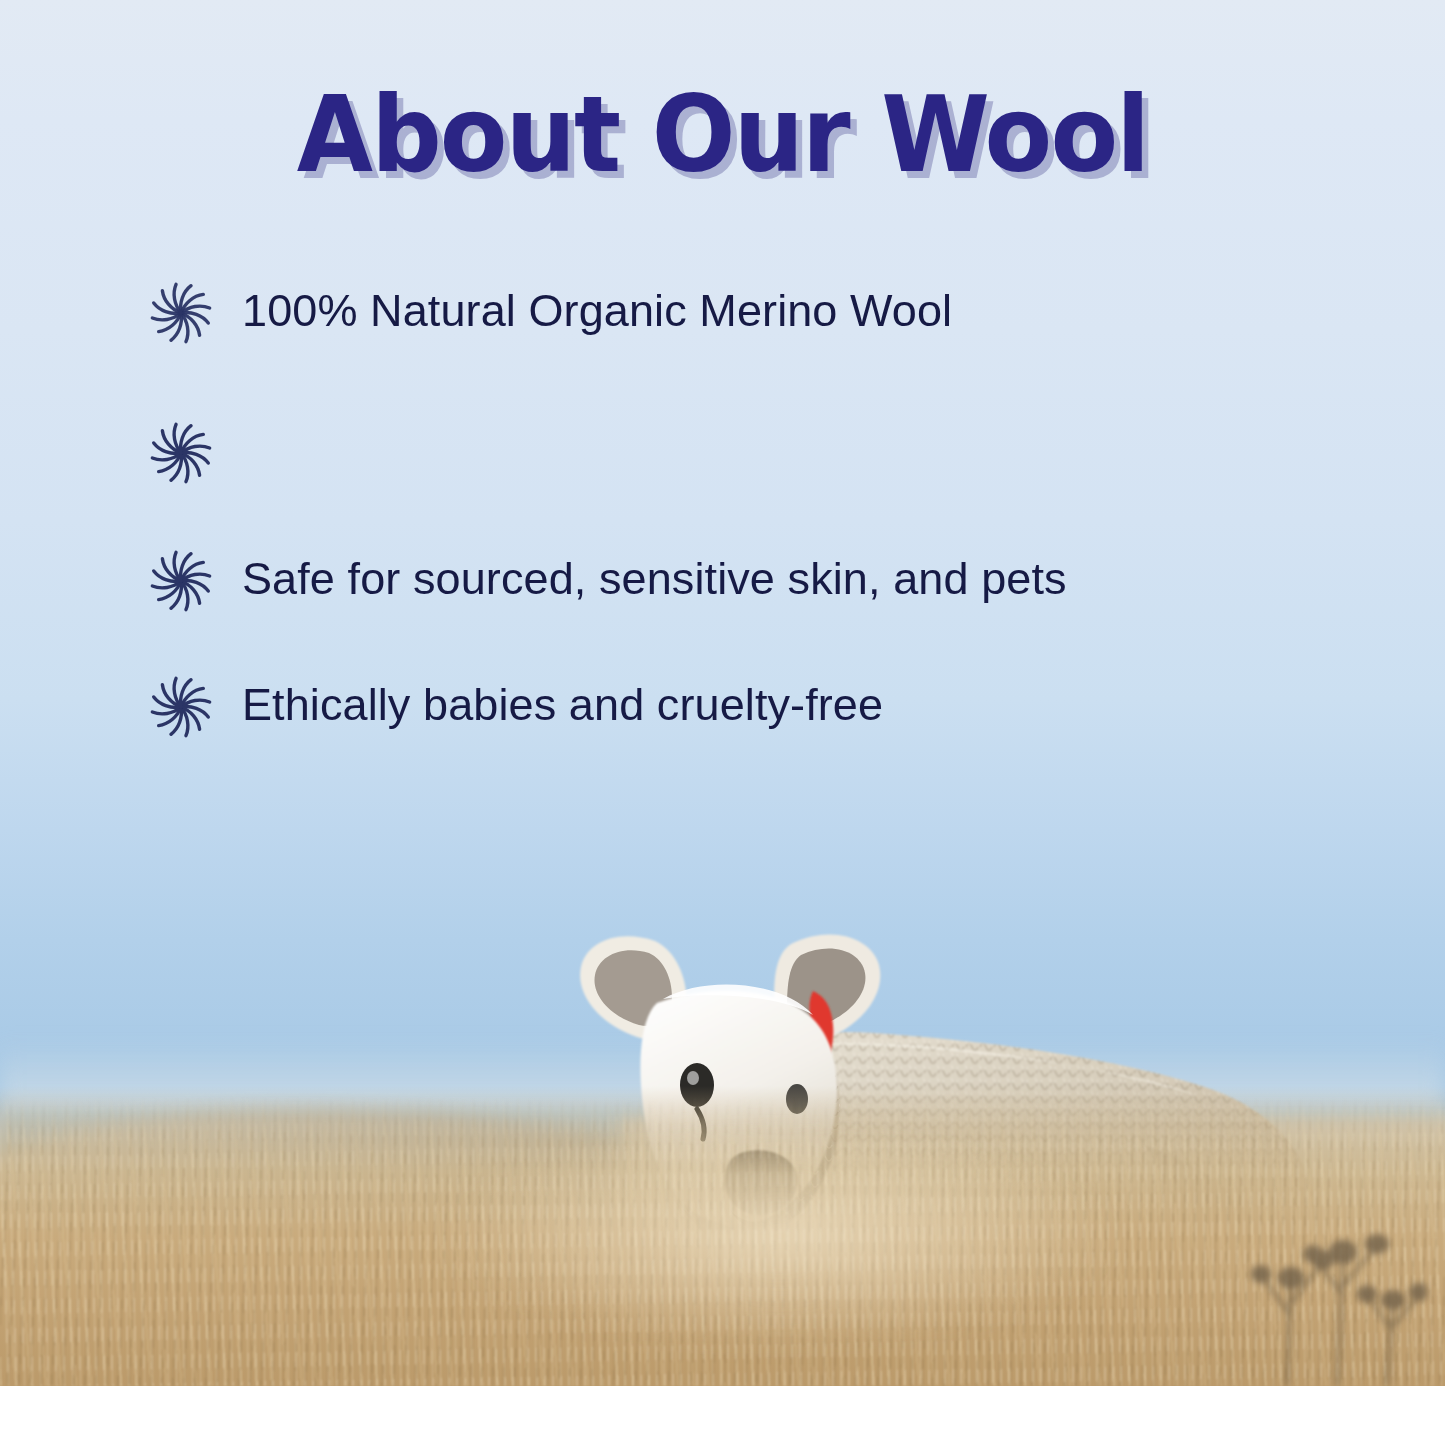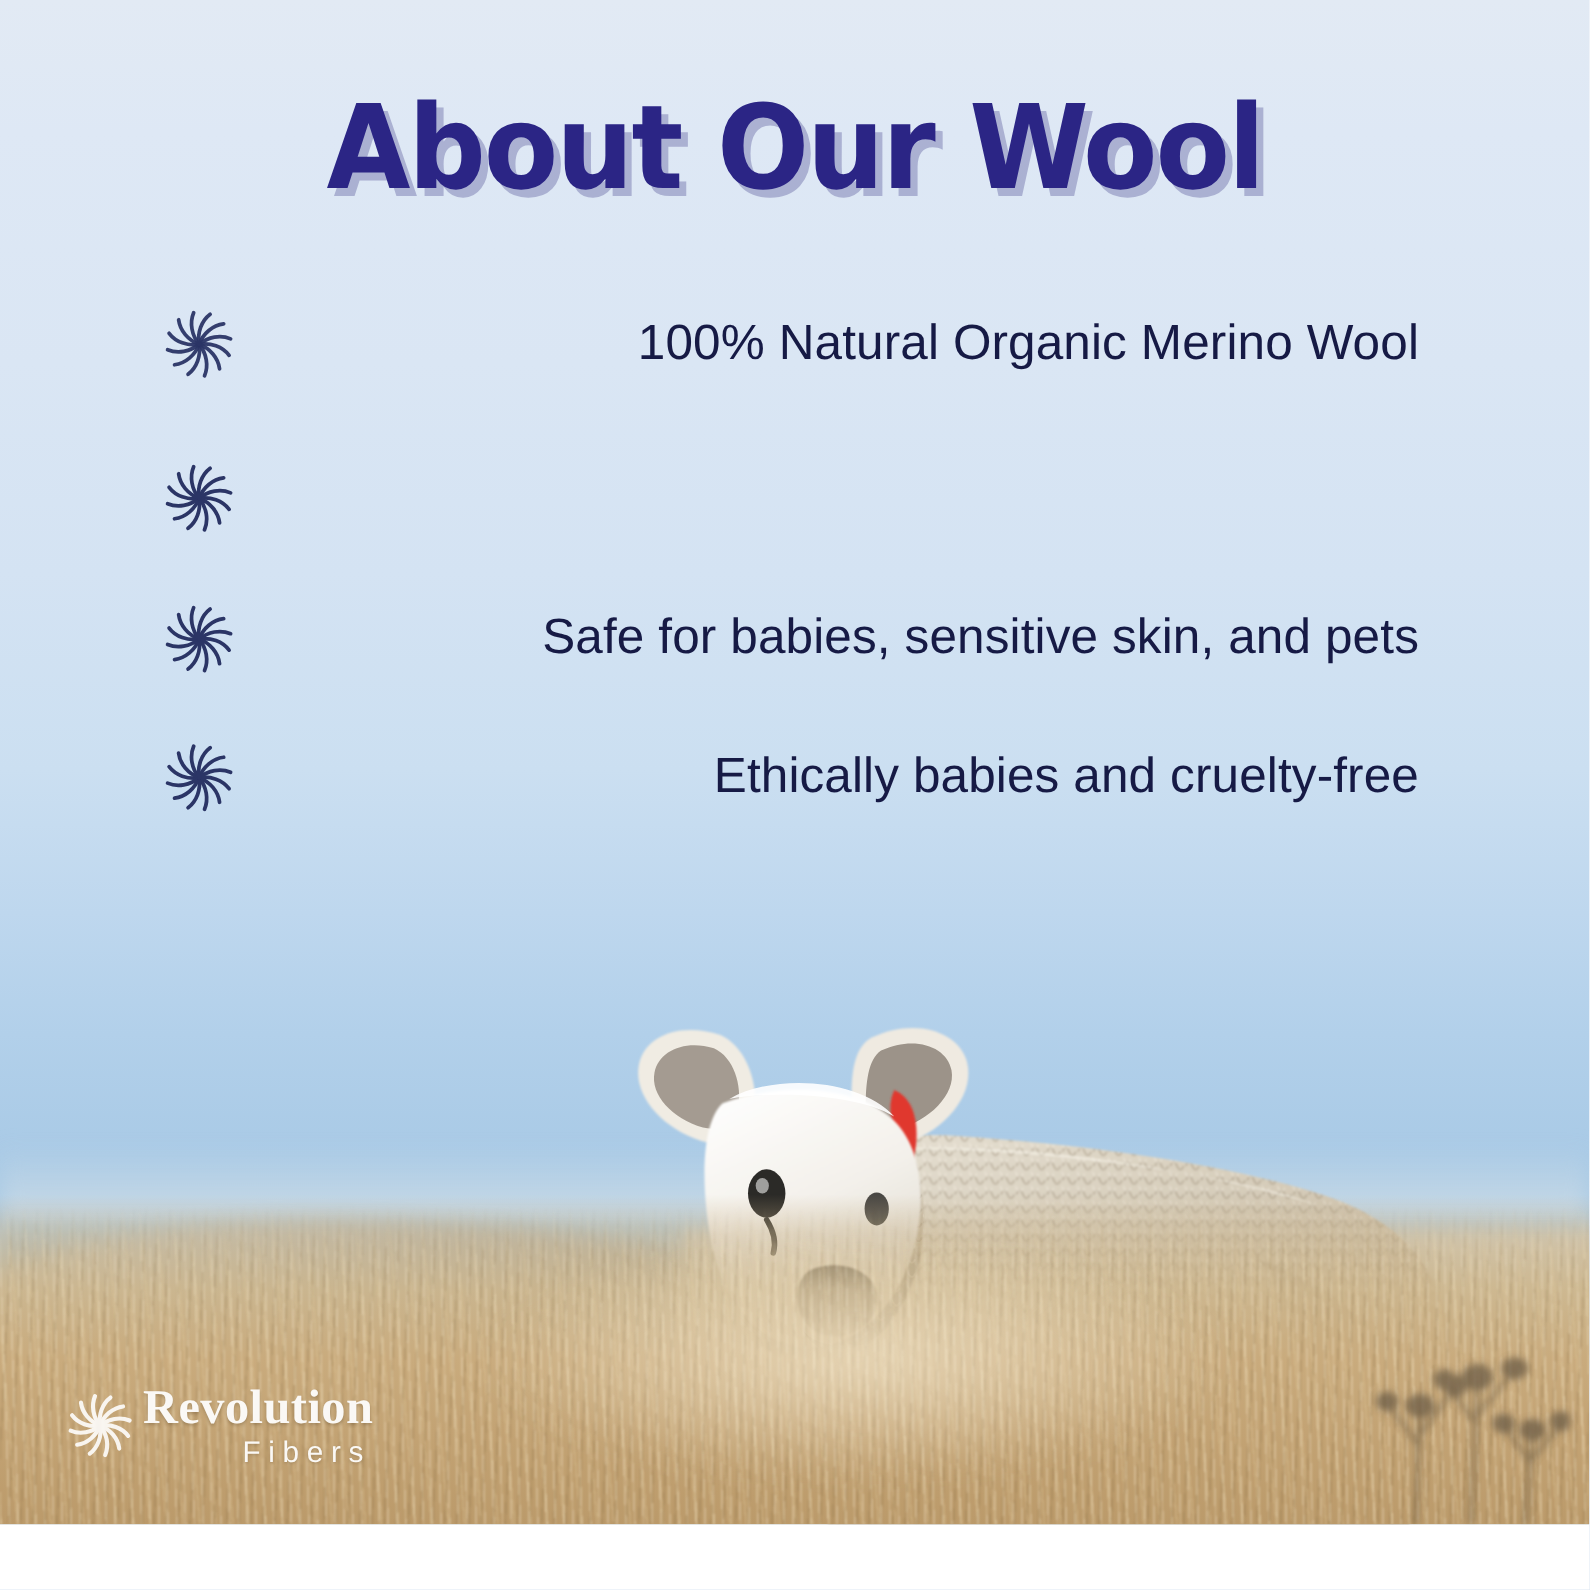--- a/index.html
+++ b/index.html
@@ -164,21 +164,20 @@
   .bullets {
     position: absolute;
     left: 150px;
     top: 278px;
     width: 1140px;
   }
   .bullet-row {
     display: flex;
     align-items: flex-start;
     margin-bottom: 48px;
-    text-align: right;
   }
   .bullet-icon {
     flex: 0 0 62px;
     width: 62px;
     height: 62px;
     margin-top: 4px;
   }
   .bullet-text {
     flex: 1 1 auto;
     margin-left: 30px;
@@ -435,21 +434,21 @@
           <path d="M50 50 C 56 34, 70 22, 86 20" transform="rotate(120 50 50)"></path>
           <path d="M50 50 C 56 34, 70 22, 86 20" transform="rotate(150 50 50)"></path>
           <path d="M50 50 C 56 34, 70 22, 86 20" transform="rotate(180 50 50)"></path>
           <path d="M50 50 C 56 34, 70 22, 86 20" transform="rotate(210 50 50)"></path>
           <path d="M50 50 C 56 34, 70 22, 86 20" transform="rotate(240 50 50)"></path>
           <path d="M50 50 C 56 34, 70 22, 86 20" transform="rotate(270 50 50)"></path>
           <path d="M50 50 C 56 34, 70 22, 86 20" transform="rotate(300 50 50)"></path>
           <path d="M50 50 C 56 34, 70 22, 86 20" transform="rotate(330 50 50)"></path>
         </g>
       </svg>
-      <div class="bullet-text">Safe for babies, sensitive skin, and pets</div>
+      <div class="bullet-text">Safe for sourced, sensitive skin, and pets</div>
     </div>
 
     <div class="bullet-row r4">
       <svg class="bullet-icon" viewBox="0 0 100 100">
         <g fill="none" stroke="#2b3566" stroke-width="5.5" stroke-linecap="round">
           <path d="M50 50 C 56 34, 70 22, 86 20" transform="rotate(0 50 50)"></path>
           <path d="M50 50 C 56 34, 70 22, 86 20" transform="rotate(30 50 50)"></path>
           <path d="M50 50 C 56 34, 70 22, 86 20" transform="rotate(60 50 50)"></path>
           <path d="M50 50 C 56 34, 70 22, 86 20" transform="rotate(90 50 50)"></path>
           <path d="M50 50 C 56 34, 70 22, 86 20" transform="rotate(120 50 50)"></path>
@@ -460,36 +459,14 @@
           <path d="M50 50 C 56 34, 70 22, 86 20" transform="rotate(270 50 50)"></path>
           <path d="M50 50 C 56 34, 70 22, 86 20" transform="rotate(300 50 50)"></path>
           <path d="M50 50 C 56 34, 70 22, 86 20" transform="rotate(330 50 50)"></path>
         </g>
       </svg>
       <div class="bullet-text">Ethically babies and cruelty-free</div>
     </div>
 
   </div>
 
-  <div class="logo">
-    <svg class="logo-mark" viewBox="0 0 100 100">
-      <g fill="none" stroke="#ffffff" stroke-width="6.5" stroke-linecap="round" opacity=".95">
-        <path d="M50 50 C 56 34, 70 22, 86 20" transform="rotate(0 50 50)"></path>
-        <path d="M50 50 C 56 34, 70 22, 86 20" transform="rotate(30 50 50)"></path>
-        <path d="M50 50 C 56 34, 70 22, 86 20" transform="rotate(60 50 50)"></path>
-        <path d="M50 50 C 56 34, 70 22, 86 20" transform="rotate(90 50 50)"></path>
-        <path d="M50 50 C 56 34, 70 22, 86 20" transform="rotate(120 50 50)"></path>
-        <path d="M50 50 C 56 34, 70 22, 86 20" transform="rotate(150 50 50)"></path>
-        <path d="M50 50 C 56 34, 70 22, 86 20" transform="rotate(180 50 50)"></path>
-        <path d="M50 50 C 56 34, 70 22, 86 20" transform="rotate(210 50 50)"></path>
-        <path d="M50 50 C 56 34, 70 22, 86 20" transform="rotate(240 50 50)"></path>
-        <path d="M50 50 C 56 34, 70 22, 86 20" transform="rotate(270 50 50)"></path>
-        <path d="M50 50 C 56 34, 70 22, 86 20" transform="rotate(300 50 50)"></path>
-        <path d="M50 50 C 56 34, 70 22, 86 20" transform="rotate(330 50 50)"></path>
-      </g>
-    </svg>
-    <div class="logo-words">
-      <span class="logo-primary">Revolution</span>
-      <span class="logo-secondary">Fibers</span>
-    </div>
-  </div>
 
 </div>
 
 </body></html>

